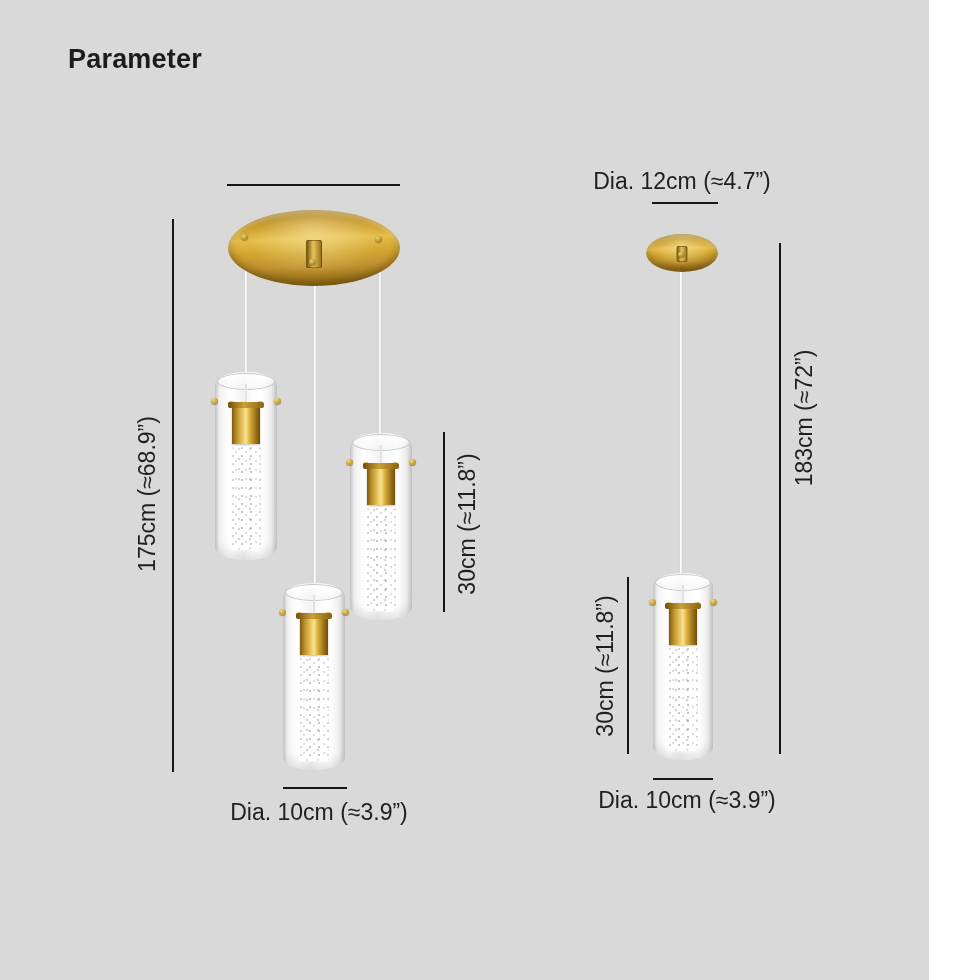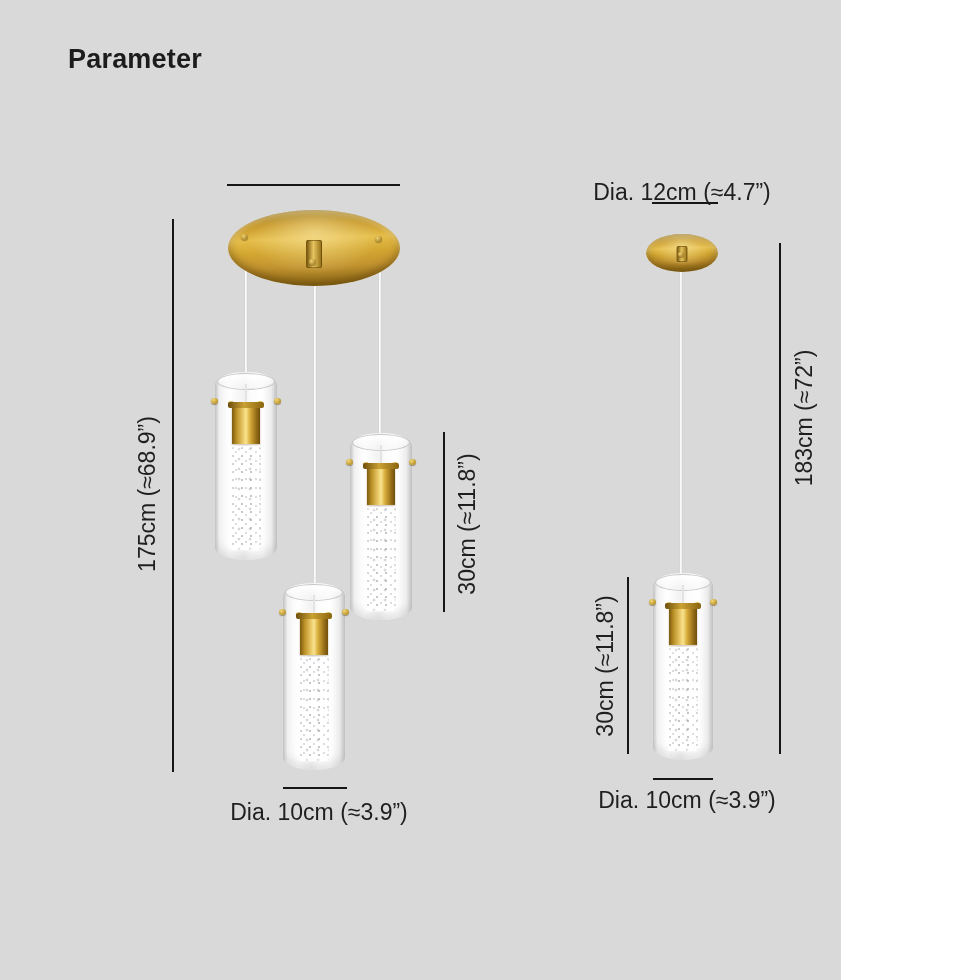--- a/index.html
+++ b/index.html
@@ -1,18 +1,18 @@
 <!DOCTYPE html>
 <html style="--background: #d9d9d9; --gold: #c9992a; --gold-light: #e9c95e; --gold-dark: #8a6210; --text: #1f1f1f; --dimension-line: #161616;"><head>
 <meta charset="utf-8">
 <style>
   html,body { margin:0; padding:0; }
   #canvas {
     position:relative;
-    width:841px; height:980px;
+    width:929px; height:980px;
     background: var(--background, #d9d9d9);
     font-family: "Liberation Sans", "DejaVu Sans", sans-serif;
     color: var(--text, #1f1f1f);
     overflow:hidden;
   }
 
   .page-title {
     position:absolute; left:68px; top:44px;
     font-size:27px; font-weight:700; letter-spacing:0.2px;
     color:#1c1c1c;
@@ -165,21 +165,21 @@
 
   <div class="vline" style="left:172px; top:219px; height:553px;"></div>
   <div class="v-label" style="left:147px; top:494px;">175cm (≈68.9”)</div>
 
   <div class="vline" style="left:443px; top:432px; height:180px;"></div>
   <div class="v-label" style="left:467px; top:524px;">30cm (≈11.8”)</div>
 
   <div class="hline" style="left:283px; top:787px; width:64px;"></div>
   <div class="h-label" style="left:319px; top:812px;">Dia. 10cm (≈3.9”)</div>
 
-  <div class="h-label" style="left:682px; top:192px;">Dia. 12cm (≈4.7”)</div>
+  <div class="h-label" style="left:682px; top:181px;">Dia. 12cm (≈4.7”)</div>
   <div class="hline" style="left:652px; top:202px; width:66px;"></div>
 
   <div class="cord" style="left:680px; top:256px; height:319px;"></div>
 
   <div class="canopy" style="left:646px; top:234px; width:72px; height:38px;">
     <div class="hub" style="top:12px; width:9px; height:14px;"></div>
     <div class="dot" style="left:32px; top:18px; width:6px; height:5px;"></div>
   </div>
 
   <div class="pendant" style="left:653px; top:573px; width:60px; height:187px;">

